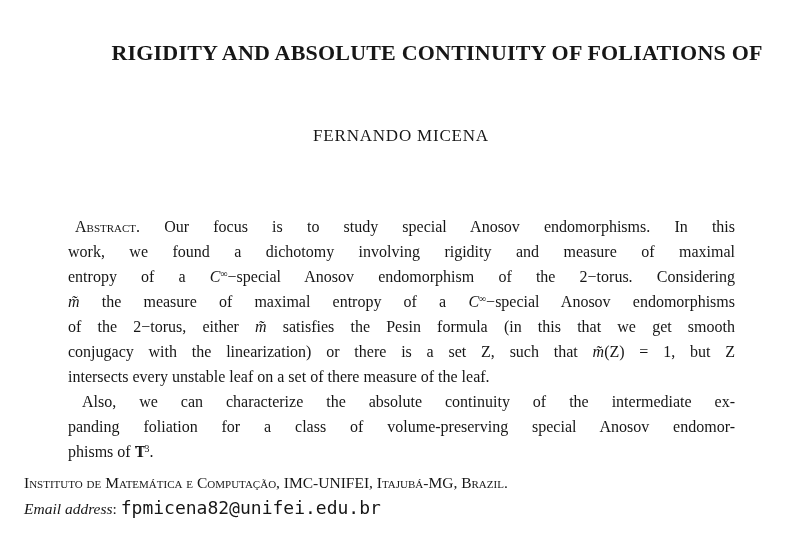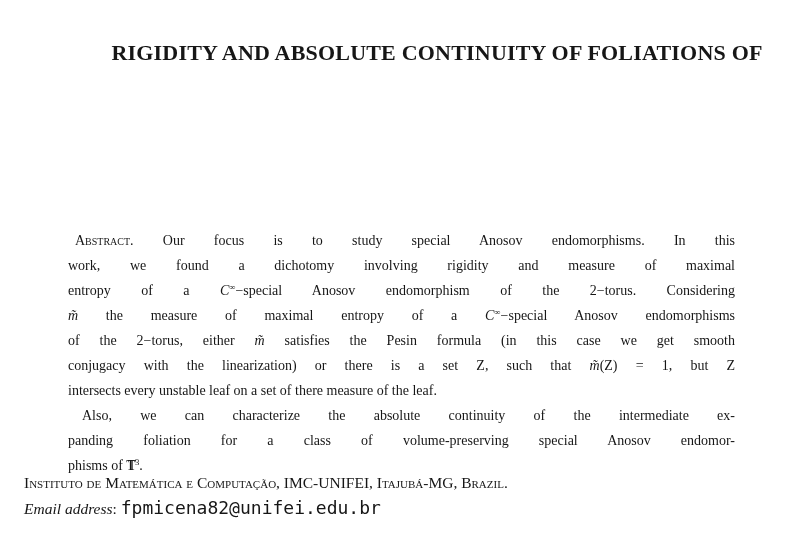--- a/index.html
+++ b/index.html
@@ -24,22 +24,22 @@
   }
   .author {
     position: absolute;
     top: 126px; left: 0; width: 802px;
     text-align: center;
     font-size: 17px;
     letter-spacing: 0.8px;
   }
   .abstract {
     position: absolute;
-    top: 228px; left: 68px; width: 667px;
-    font-size: 14px;
+    top: 214px; left: 68px; width: 667px;
+    font-size: 16px;
   }
   .line {
     height: 25px;
     line-height: 25px;
     text-align: justify;
     text-align-last: justify;
   }
   .line.parend { text-align-last: left; }
   .plain .line { text-align: center; text-align-last: left; }
   .footer {
@@ -69,27 +69,28 @@
 </style>
 </head>
 <body>
 
 <div class="page">
 
   <div class="title">
     <div>RIGIDITY AND ABSOLUTE CONTINUITY OF FOLIATIONS OF</div>
   </div>
 
+  <div class="author">FERNANDO MICENA</div>
 
   <div class="abstract">
       <div class="line" style="text-indent: 7px;"><span class="sc">Abstract.</span><span> Our focus is to study special Anosov endomorphisms.  In this</span></div>
       <div class="line"><span>work, we found a dichotomy involving rigidity and measure of maximal</span></div>
       <div class="line"><span>entropy of a </span><span class="it">C</span><span class="sup">∞</span><span>−special Anosov endomorphism of the 2−torus. Considering</span></div>
       <div class="line"><span class="it">m̃</span><span> the measure of maximal entropy of a </span><span class="it">C</span><span class="sup">∞</span><span>−special Anosov endomorphisms</span></div>
-      <div class="line"><span>of the 2−torus, either </span><span class="it">m̃</span><span> satisfies the Pesin formula (in this case we get smooth</span></div>
+      <div class="line"><span>of the 2−torus, either </span><span class="it">m̃</span><span> satisfies the Pesin formula (in this that we get smooth</span></div>
       <div class="line"><span>conjugacy with the linearization) or there is a set Z, such that </span><span class="it">m̃</span><span>(Z) = 1, but Z</span></div>
       <div class="line parend"><span>intersects every unstable leaf on a set of there measure of the leaf.</span></div>
       <div class="line" style="text-indent: 14px;"><span>Also, we can characterize the absolute continuity of the intermediate ex-</span></div>
       <div class="line"><span>panding foliation for a class of volume-preserving special Anosov endomor-</span></div>
       <div class="line parend"><span>phisms of </span><span class="bb" data-ch="T">T</span><span class="sup">3</span><span>.</span></div>
     </div>
 
   <div class="footer plain">
       <div class="line parend"><span class="sc">Instituto de Matemática e Computação, IMC-UNIFEI, Itajubá-MG, Brazil.</span></div>
       <div class="line parend"><span class="it">Email address</span><span>: </span><span class="mono">fpmicena82@unifei.edu.br</span></div>

